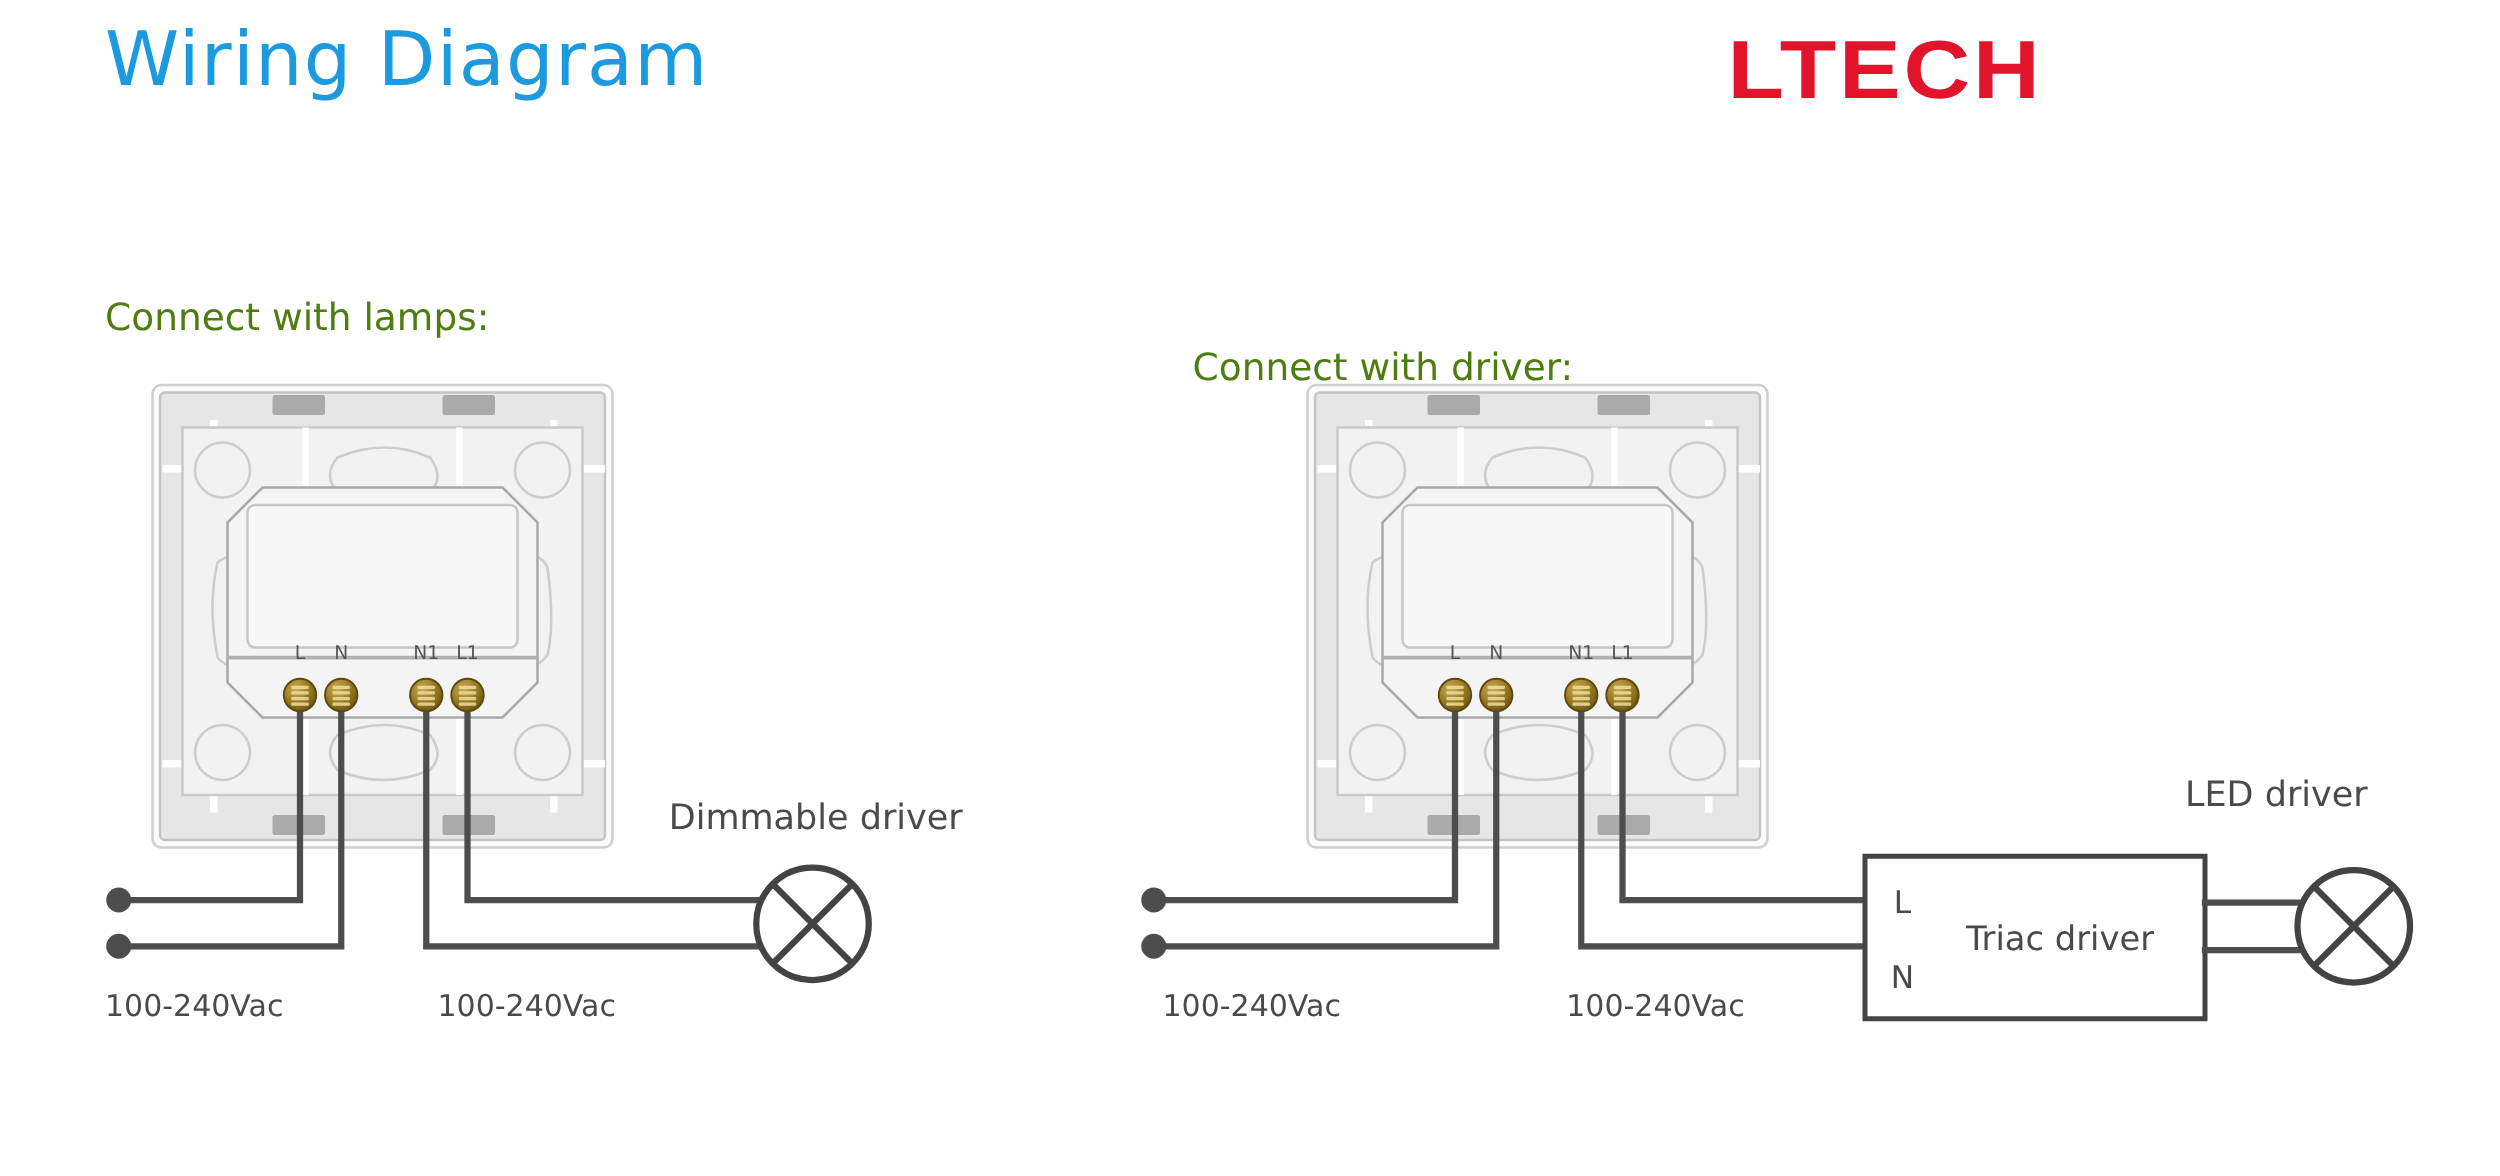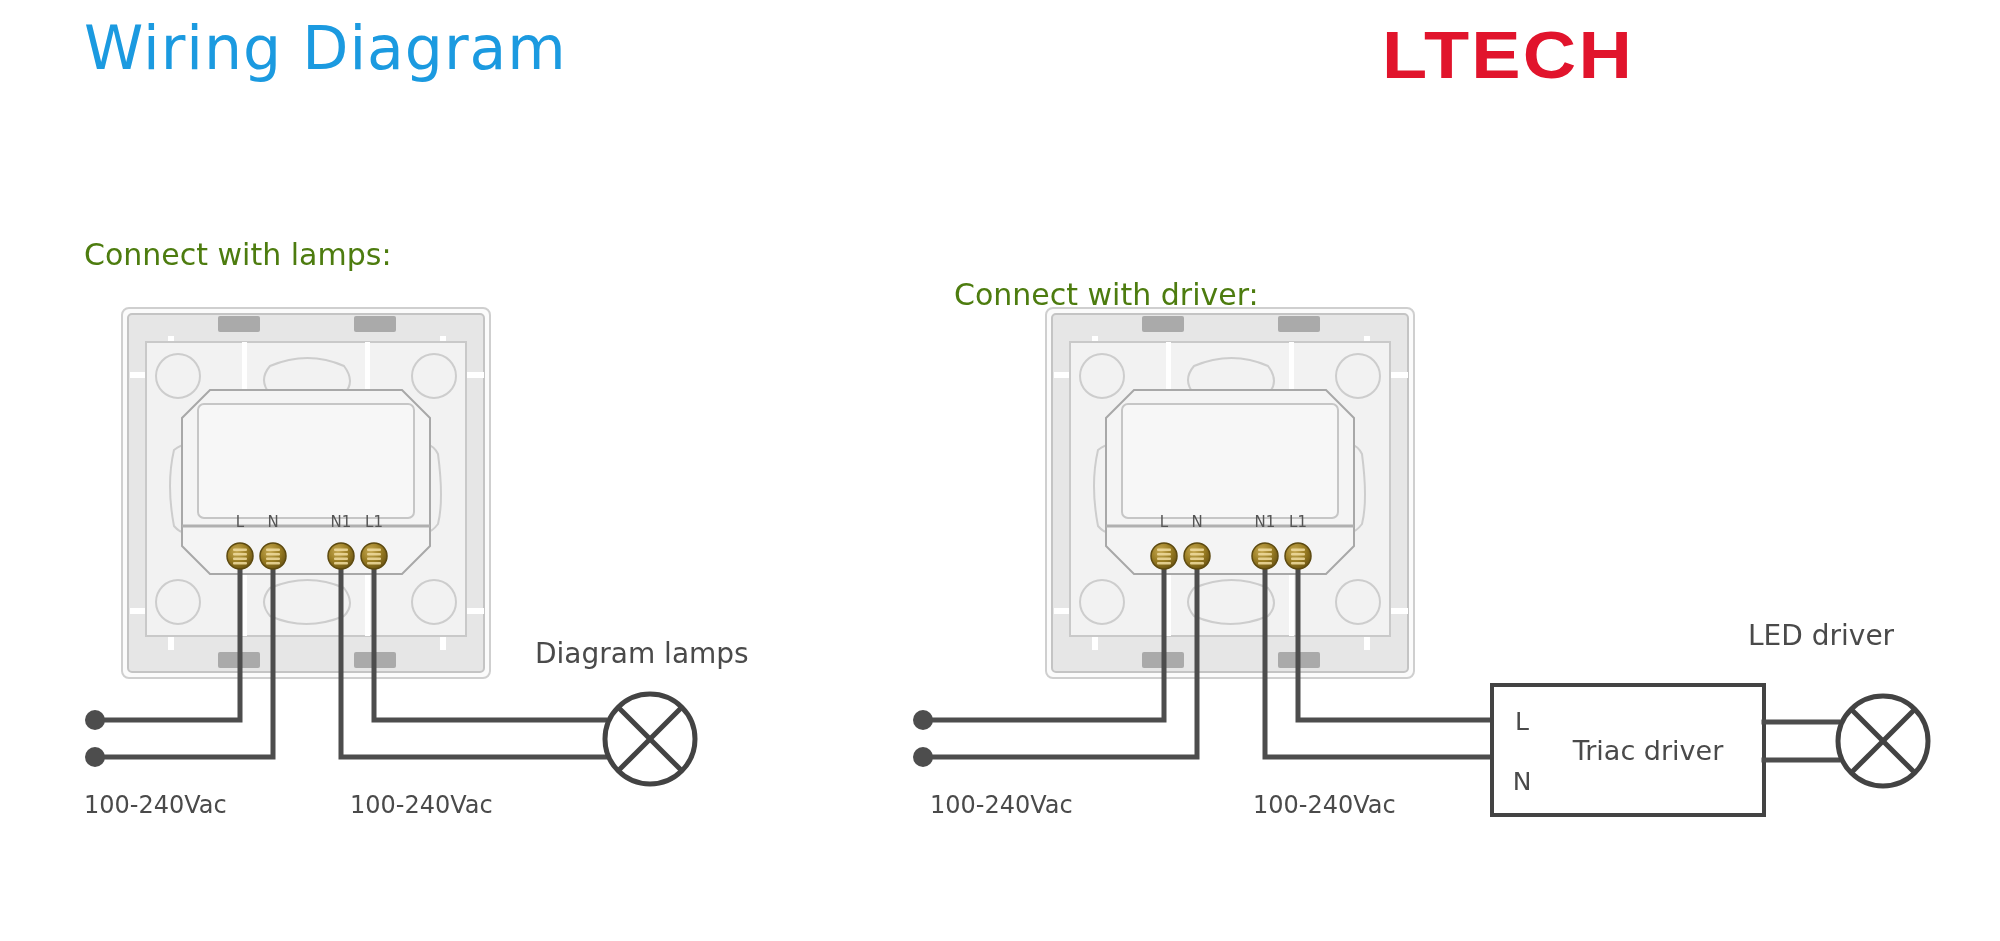--- a/index.html
+++ b/index.html
@@ -56,21 +56,21 @@
   <div class="brand-logo">LTECH</div>
 
   <div class="section-heading sec-left">Connect with lamps:</div>
   <div class="section-heading sec-right">Connect with driver:</div>
 
   <div class="volt-label v1">100-240Vac</div>
   <div class="volt-label v2">100-240Vac</div>
   <div class="volt-label v3">100-240Vac</div>
   <div class="volt-label v4">100-240Vac</div>
 
-  <div class="load-label ll-left">Diagram lamps</div>
+  <div class="load-label ll-left">Dimmable driver</div>
   <div class="load-label ll-right">LED driver</div>
 
   <svg width="2000" height="941" viewBox="0 0 2000 941">
     <defs>
       <radialGradient id="brassGrad" cx="38%" cy="32%" r="72%">
         <stop offset="0%" stop-color="#c8ab55"></stop>
         <stop offset="55%" stop-color="#9a7d23"></stop>
         <stop offset="100%" stop-color="#6b5412"></stop>
       </radialGradient>
 

